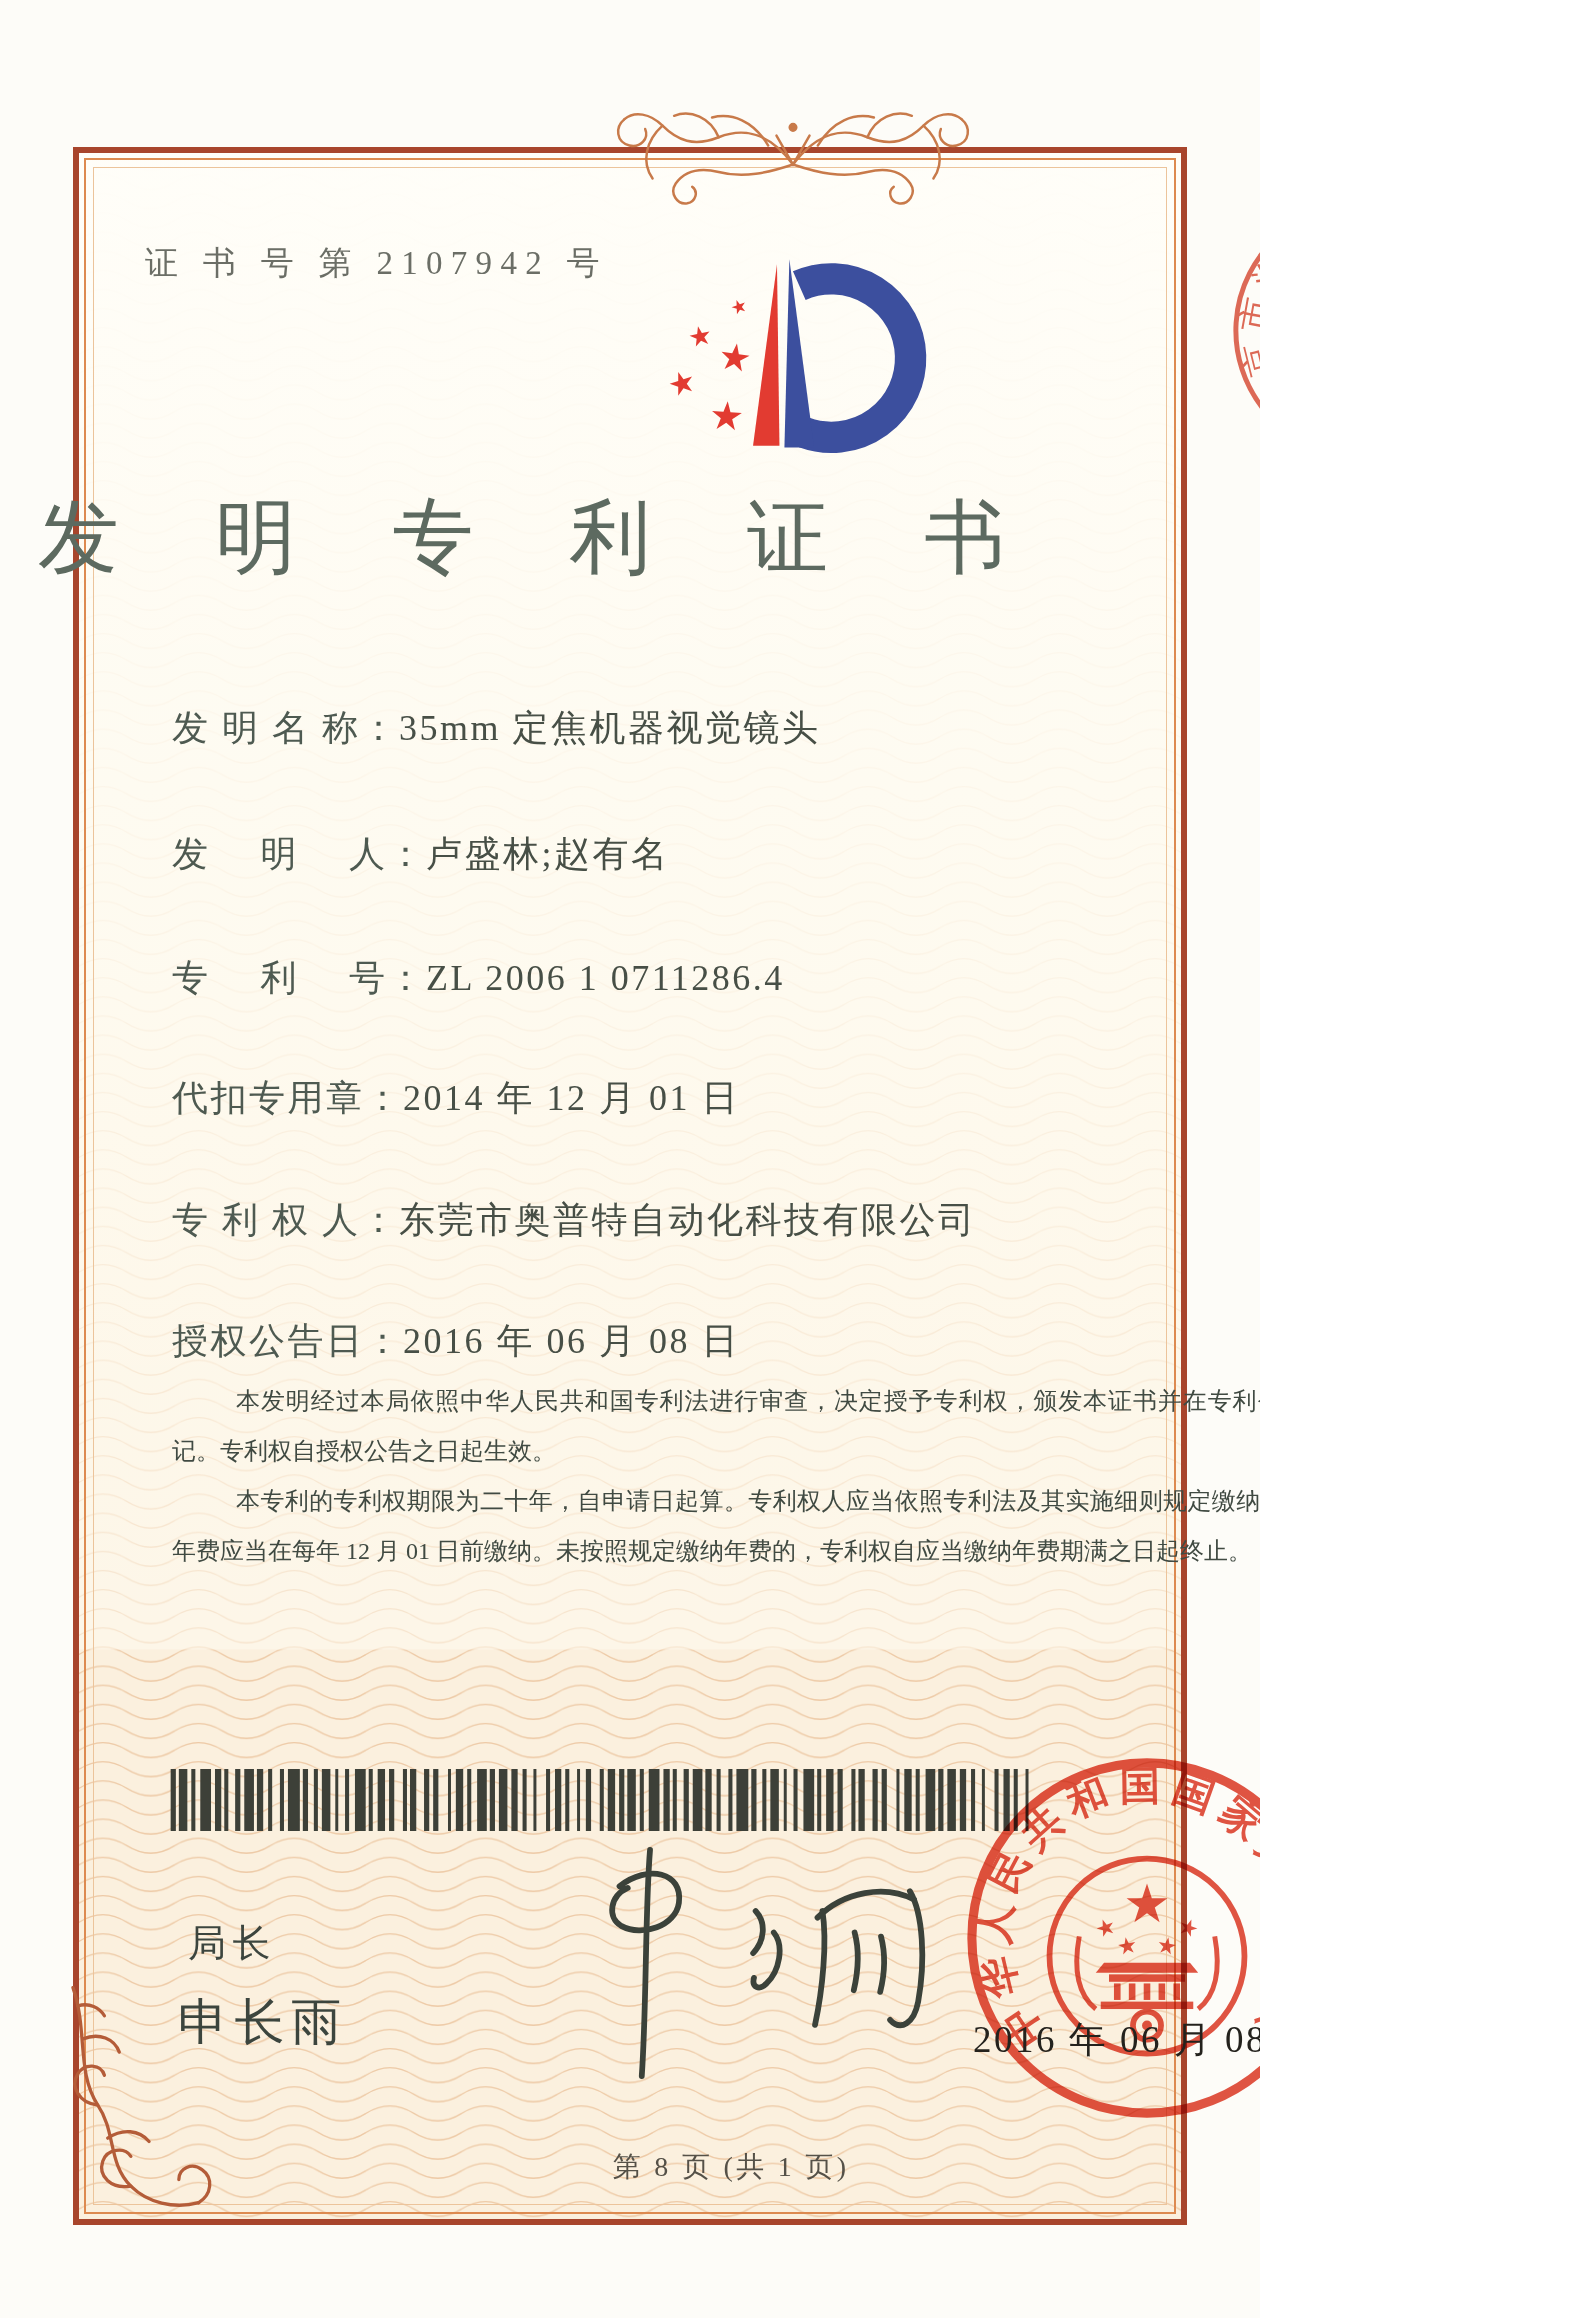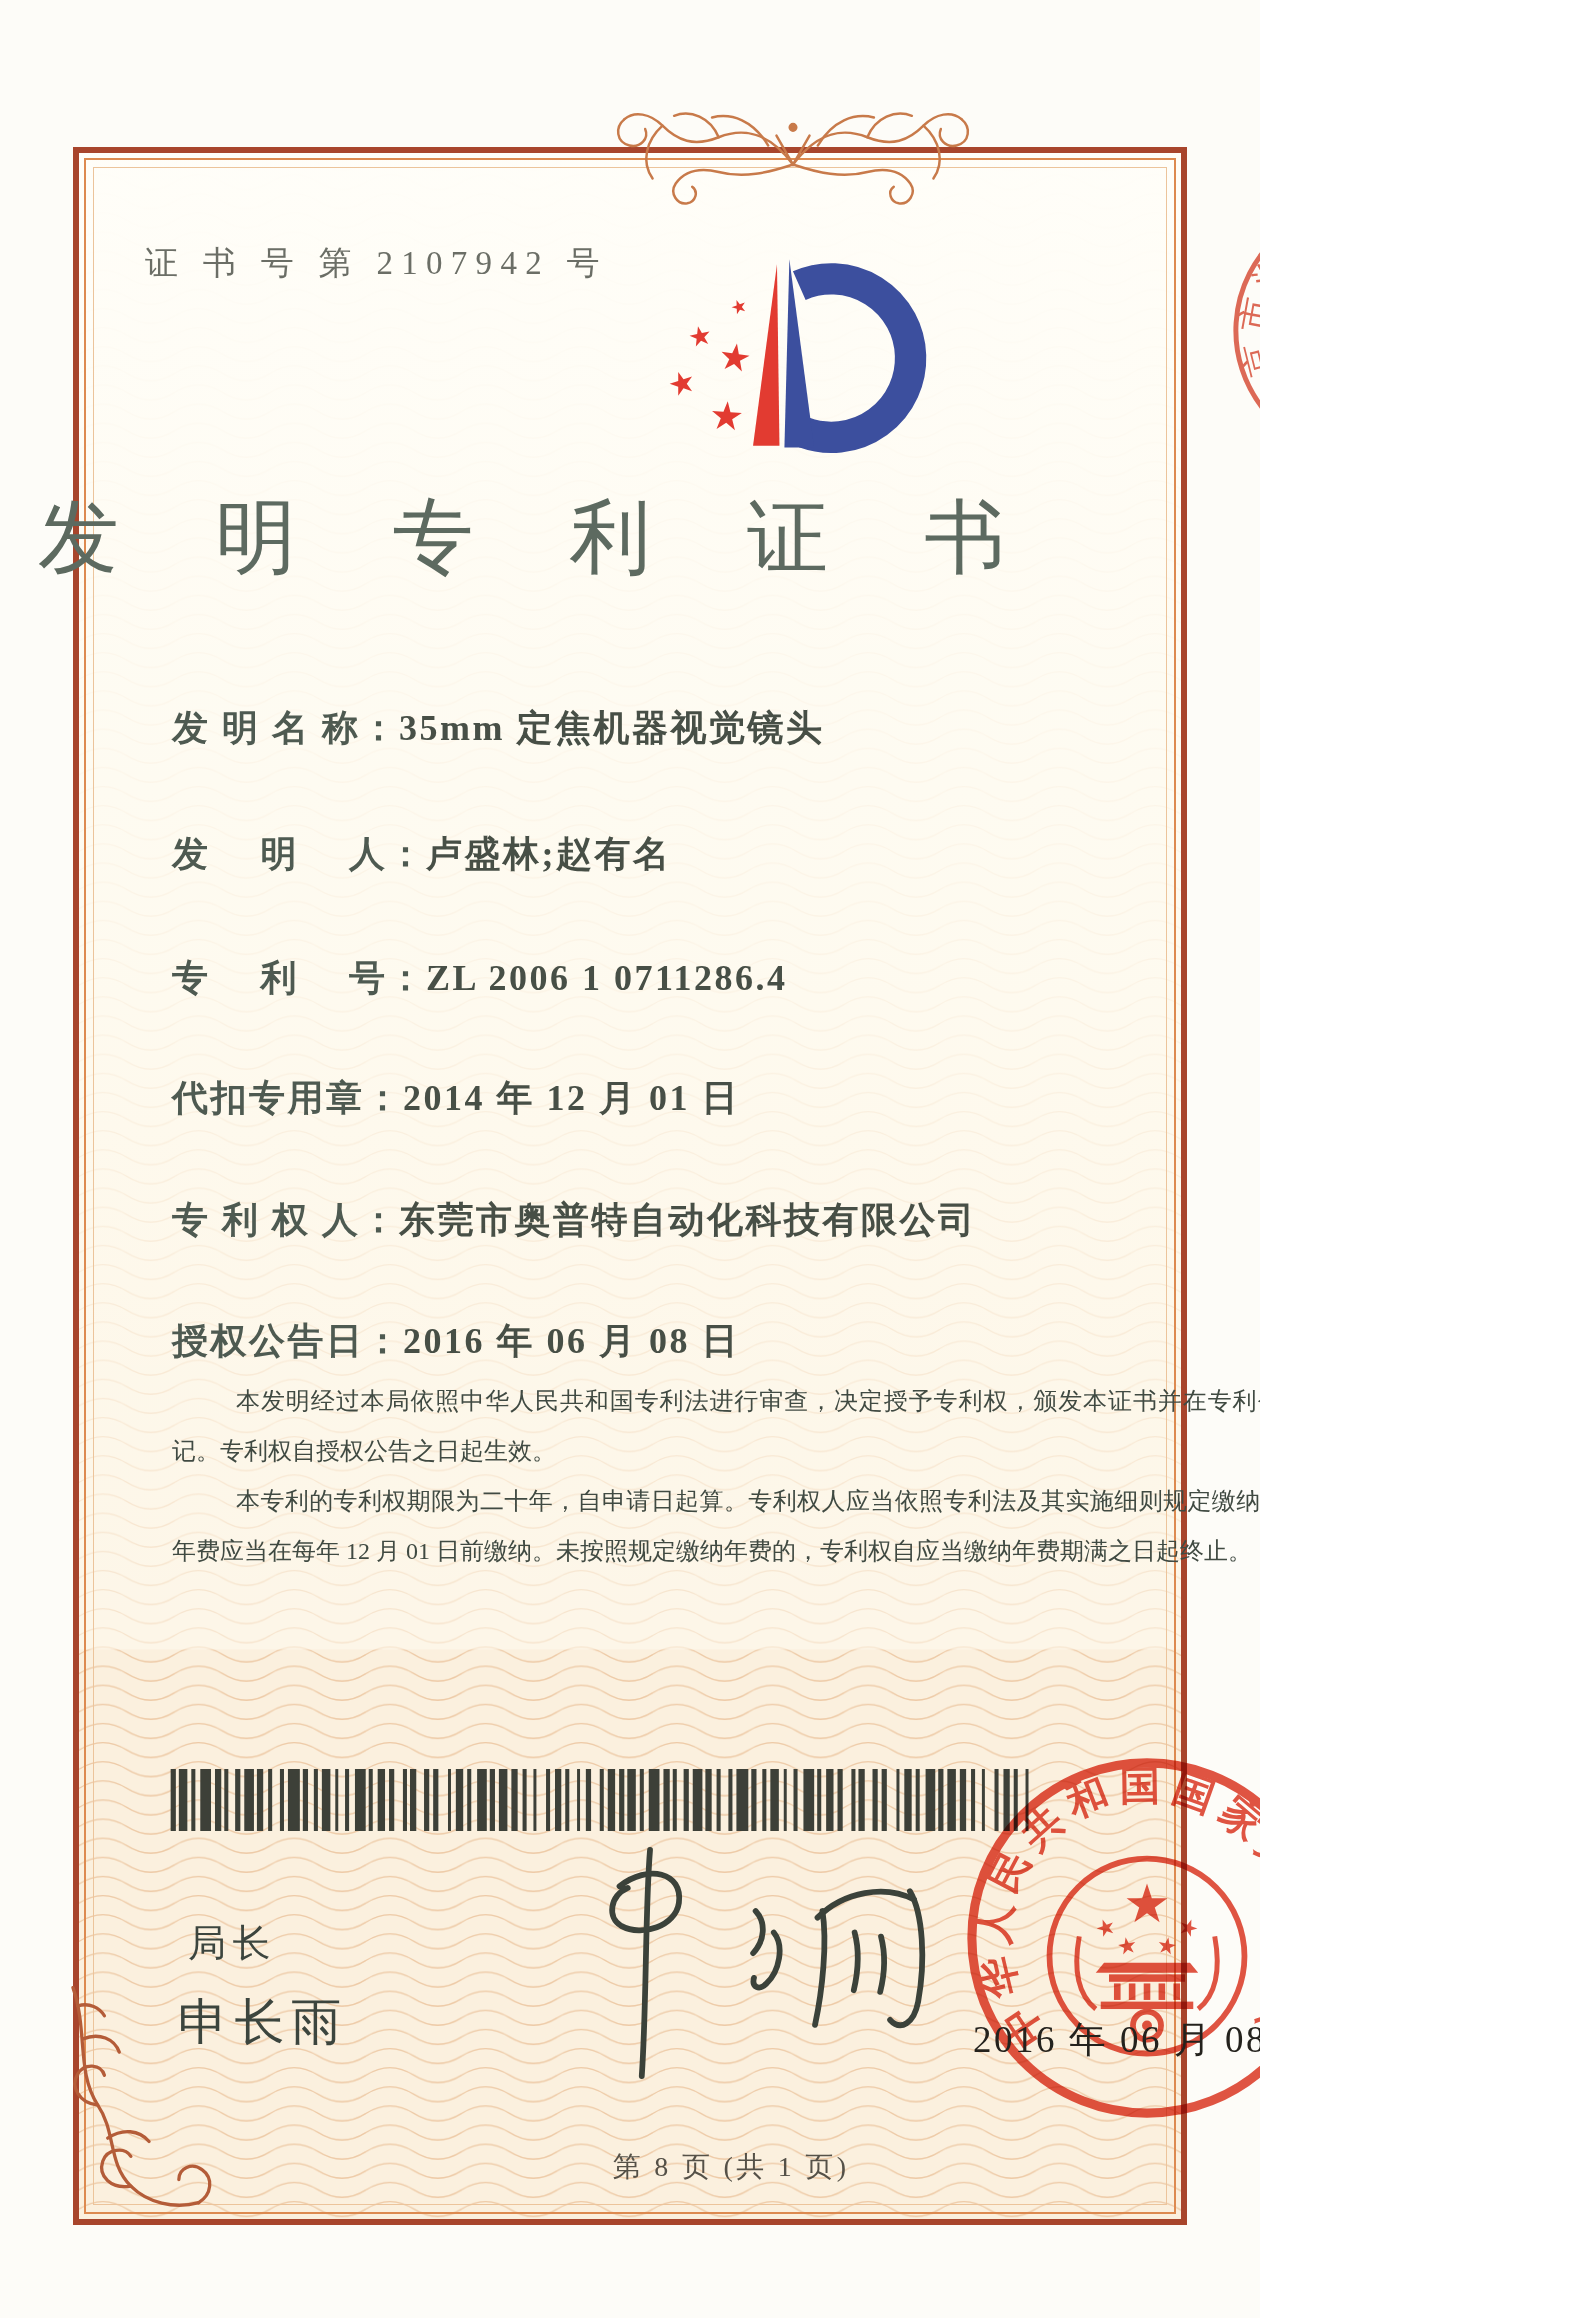--- a/index.html
+++ b/index.html
@@ -37,21 +37,21 @@
   }
   .logo{position:absolute;left:657px;top:246px;width:273px;height:213px;z-index:4;}
   .tax-stamp{position:absolute;left:1221px;top:190px;width:281px;height:281px;z-index:5;opacity:.85;mix-blend-mode:multiply;}
   .title{
     position:absolute;left:0;right:0;top:484px;z-index:4;
     font-size:81px;letter-spacing:38px;text-indent:38px;
     color:#5d6a60;font-weight:500;
   }
   .field{
     position:absolute;left:172px;z-index:4;
-    font-size:36px;color:#4e5a51;letter-spacing:2.5px;white-space:nowrap;font-weight:bold;
+    font-size:36px;color:#4e5a51;letter-spacing:2.5px;white-space:nowrap;
   }
   .field .lbl{color:#4e5a51;}
   .field .val{color:#474f46;}
   .body-text{
     position:absolute;left:172px;top:1376px;width:1259px;z-index:4;
     font-size:24px;line-height:50px;color:#404a42;text-align:justify;
   }
   .body-text p{margin:0;text-indent:64px;}
   .barcode{position:absolute;left:169px;top:1769px;width:880px;height:62px;z-index:4;}
   .director-title{position:absolute;left:188px;top:1918px;z-index:4;font-size:38px;letter-spacing:6.6px;color:#3c453e;}

